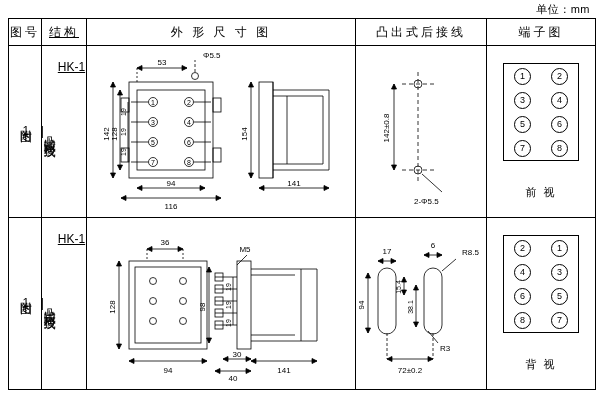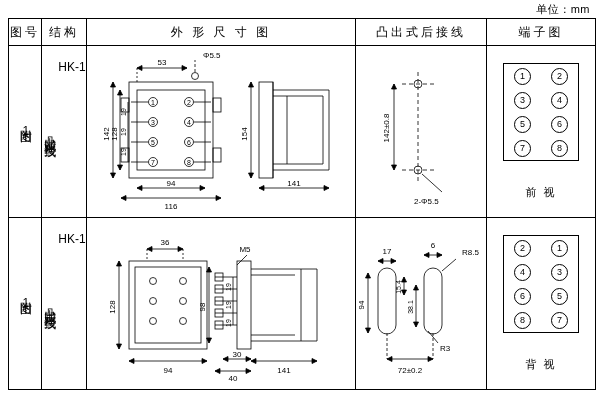--- a/index.html
+++ b/index.html
@@ -24,35 +24,35 @@
   table.main td, table.main th{
     border:1px solid #000;
     padding:0;
     text-align:center;
     vertical-align:middle;
     font-weight:normal;
     font-size:12px;
   }
   .hdr{ height:26px; font-size:13px; letter-spacing:3px;}
   .col-a{width:32px;}
-  .col-b{width:44px;}
+  .col-b{width:44px;text-decoration:underline;}
   .col-c{width:268px;}
   .col-d{width:130px;}
   .col-e{width:108px;}
   .vtext{
     writing-mode:vertical-rl;
     text-orientation:upright;
     letter-spacing:2px;
     line-height:1.15;
     display:inline-block;
     font-size:12px;
   }
   .struct-cell{position:relative;}
   .struct-inner{
-    display:flex;align-items:center;justify-content:center;gap:2px;height:100%;
+    display:flex;align-items:center;gap:2px;height:100%;
   }
   .struct-top{font-size:12px;}
   .cellwrap{position:relative;width:100%;height:100%;}
   svg{display:block;}
   .lbl{font-size:8px;font-family:"Liberation Sans",sans-serif;}
   .lbl6{font-size:7px;font-family:"Liberation Sans",sans-serif;}
   .termbox{
     width:74px;height:96px;border:1px solid #000;margin:0 auto;
     display:grid;grid-template-columns:1fr 1fr;grid-template-rows:repeat(4,1fr);
     align-items:center;justify-items:center;

